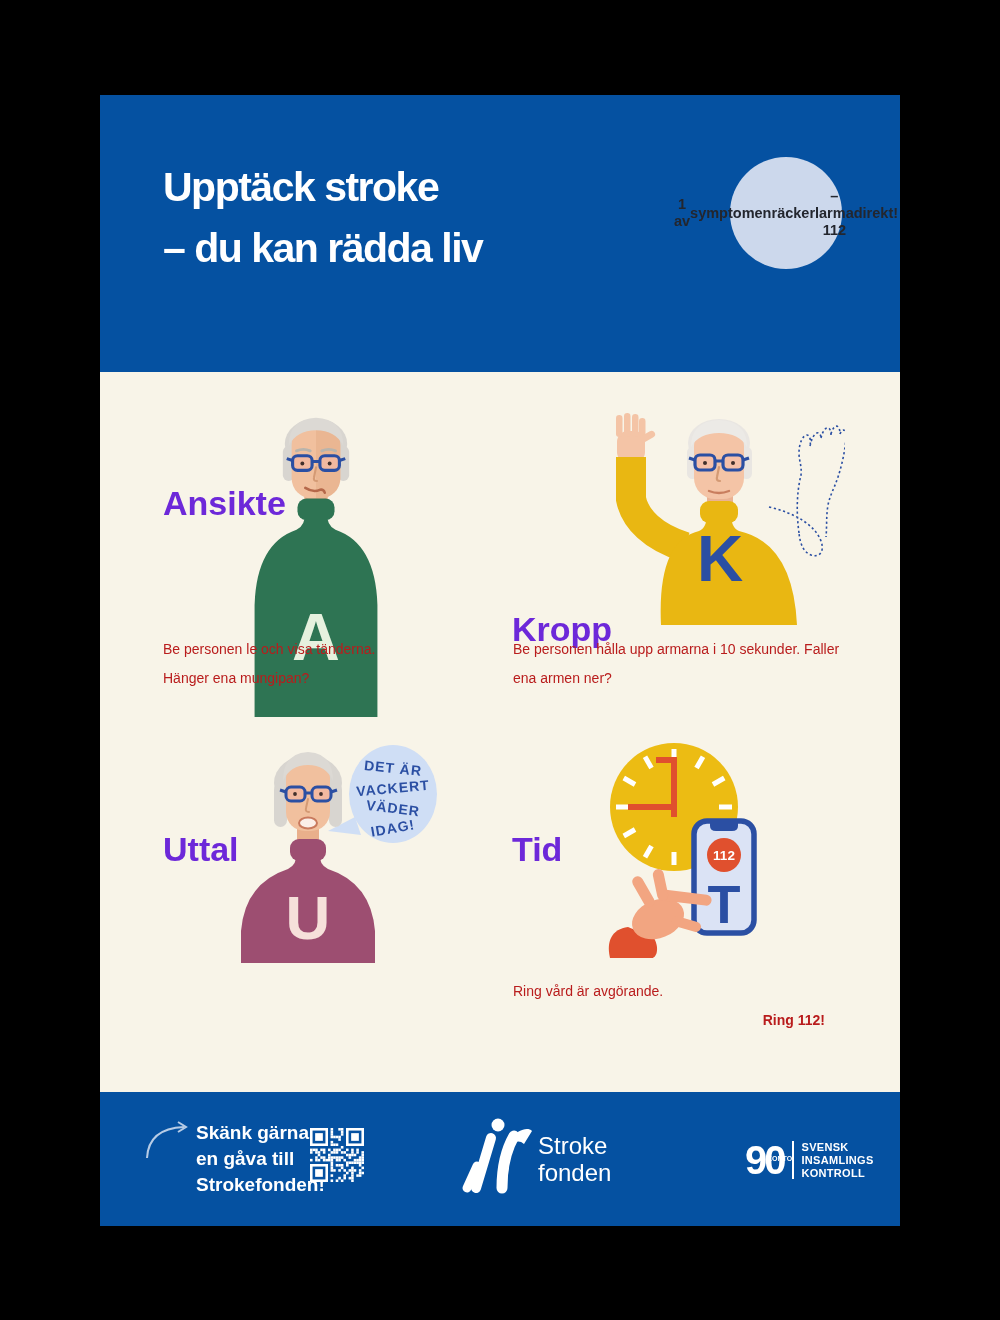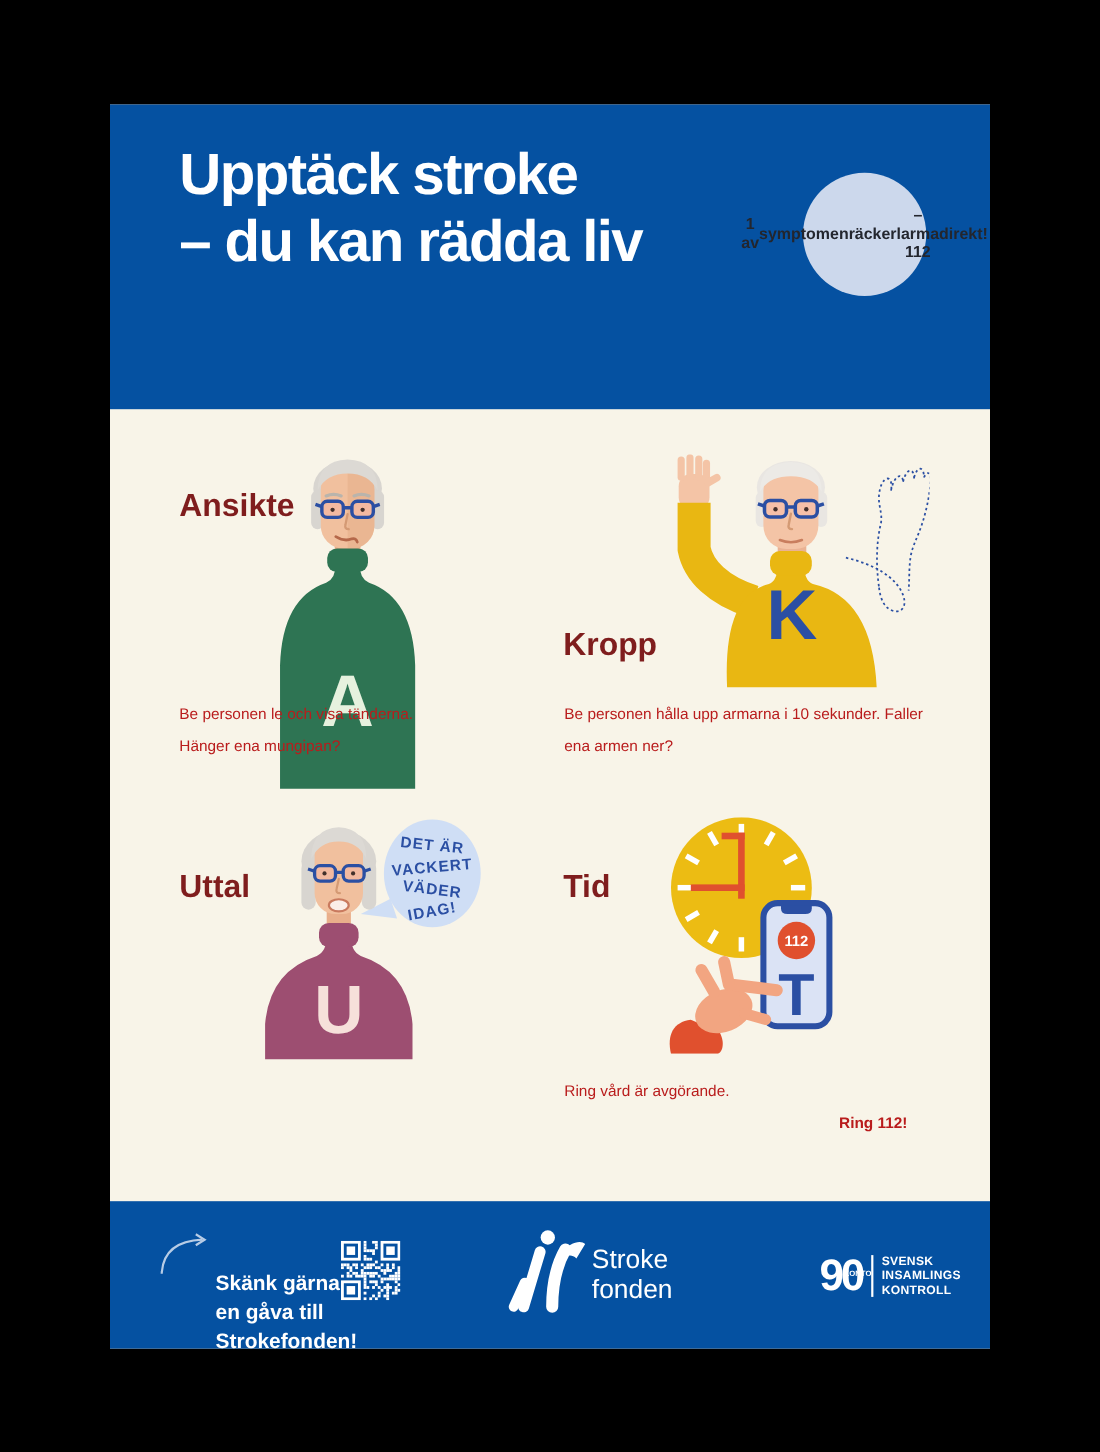--- a/index.html
+++ b/index.html
@@ -2,38 +2,38 @@
 <html><head>
 <meta charset="utf-8">
 <style>
   html,body{margin:0;padding:0;background:#000;}
   .canvas{position:relative;width:1000px;height:1320px;background:#000;overflow:hidden;
           font-family:"Liberation Sans",sans-serif;}
   .poster{position:absolute;left:100px;top:95px;width:800px;height:1131px;background:#f8f4e8;}
 
   
   .header{position:absolute;left:0;top:0;width:800px;height:277px;background:#0551a1;}
-  .title{position:absolute;left:63px;top:33px;color:#fff;font-weight:bold;
-         font-size:53px;line-height:61px;letter-spacing:-1.5px;white-space:nowrap;}
+  .title{position:absolute;left:63px;top:62px;color:#fff;font-weight:bold;
+         font-size:41px;line-height:61px;letter-spacing:-1.5px;white-space:nowrap;}
   .subtitle{position:absolute;left:63px;top:206px;color:#fff;font-weight:bold;font-size:21px;}
   .badge{position:absolute;left:630px;top:62px;width:112px;height:112px;border-radius:50%;
          background:#ccd8ec;color:#23262e;display:flex;flex-direction:row;justify-content:center;
          align-items:center;text-align:center;font-weight:bold;font-size:14.5px;line-height:17px;}
 
   
-  .sec-label{position:absolute;color:#7f1d1d;font-weight:bold;font-size:29px;}
+  .sec-label{position:absolute;color:#6d28d9;font-weight:bold;font-size:34px;margin-top:40px;}
   .sec-text{position:absolute;color:#b91c1c;font-size:14px;line-height:29px;}
   .sec-text .bold-line{font-weight:bold;text-align:right;}
   .fig{position:absolute;}
   svg text{font-family:"Liberation Sans",sans-serif;}
 
   
   .footer{position:absolute;left:0;top:997px;width:800px;height:134px;background:#0551a1;}
   .donate{position:absolute;left:96px;top:28px;color:#fff;font-weight:bold;
-          font-size:19px;line-height:26px;margin-top:35px;}
+          font-size:19px;line-height:26px;}
   .arrow{position:absolute;left:42px;top:28px;}
   .qr{position:absolute;left:210px;top:36px;}
   .sf-mark{position:absolute;left:360px;top:24px;}
   .sf-text{position:absolute;left:438px;top:40px;color:#fff;font-size:24px;line-height:27px;}
   .ninety{position:absolute;left:645px;top:48px;display:flex;align-items:center;gap:8px;color:#fff;}
   .ninety-num{position:relative;font-weight:bold;font-size:40px;letter-spacing:-3px;line-height:40px;}
   .ninety-konto{position:absolute;left:22px;bottom:1px;font-size:7px;letter-spacing:0;font-weight:bold;}
   .ninety-div{width:2px;height:38px;background:#fff;}
   .ninety-lines{font-weight:bold;font-size:11px;line-height:13px;letter-spacing:.3px;}
 </style>

